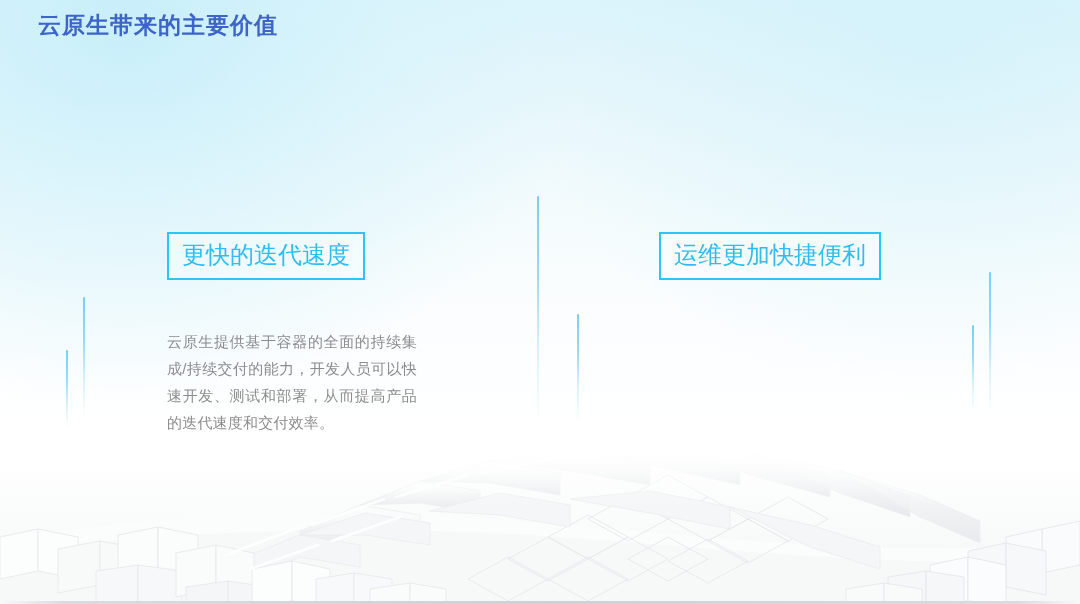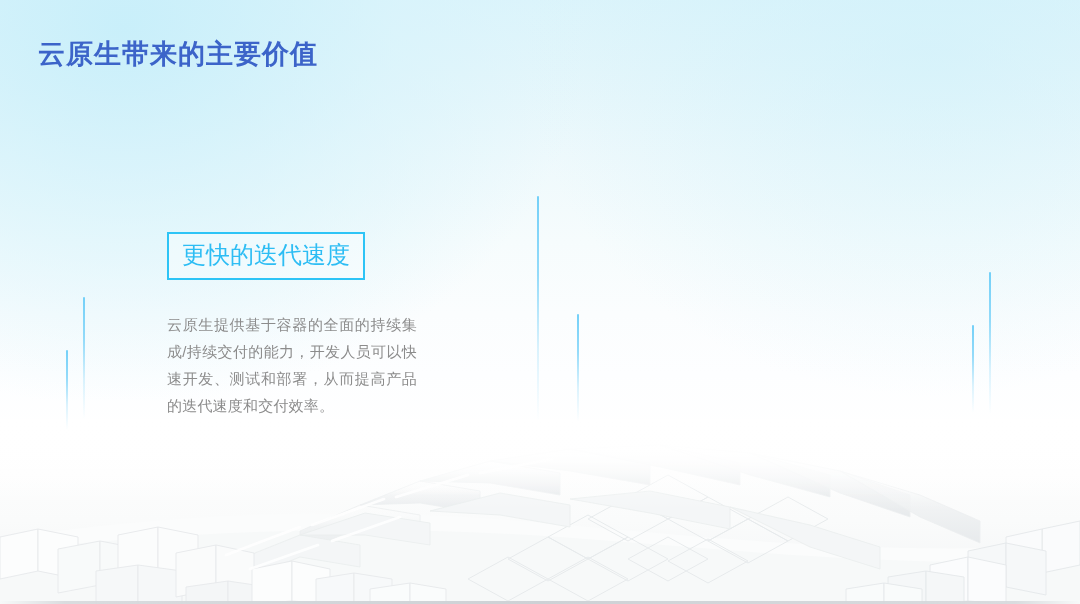--- a/index.html
+++ b/index.html
@@ -83,22 +83,22 @@
         rgba(214,217,220,0.9) 6%,
         rgba(205,209,213,1) 50%,
         rgba(214,217,220,0.9) 94%,
         rgba(226,228,230,0.0) 100%);
   }
 
   
   .page-title {
     position: absolute;
     left: 38px;
-    top: 36px;
-    font-size: 27px;
+    top: 10px;
+    font-size: 23px;
     font-weight: bold;
     letter-spacing: 1px;
     color: #3c64c9;
     white-space: nowrap;
   }
 
   
   .accent {
     position: absolute;
     width: 2px;
@@ -123,21 +123,21 @@
     font-size: 24px;
     font-weight: normal;
     line-height: 1;
     padding: 9px 13px 11px 13px;
     white-space: nowrap;
     background: rgba(255,255,255,0.35);
     margin-top: 40px;
   }
 
   .card-body {
-    margin-top: 31px;
+    margin-top: 48px;
     font-size: 15px;
     line-height: 27px;
     color: #8c8c8c;
     text-align: justify;
     text-justify: inter-ideograph;
     letter-spacing: 0.2px;
   }
 </style>
 </head>
 <body>
@@ -290,15 +290,16 @@
   <div class="accent" style="left:577px; top:314px; height:108px;"></div>
   <div class="accent" style="left:972px; top:325px; height:88px;"></div>
   <div class="accent" style="left:989px; top:272px; height:142px;"></div>
 
   <div class="column col-left">
     <div class="card-title">更快的迭代速度</div>
     <div class="card-body">云原生提供基于容器的全面的持续集成/持续交付的能力，开发人员可以快速开发、测试和部署，从而提高产品的迭代速度和交付效率。</div>
   </div>
 
   <div class="column col-right">
+    <div class="card-title">运维更加快捷便利</div>
   </div>
 
 </div>
 
 </body></html>

